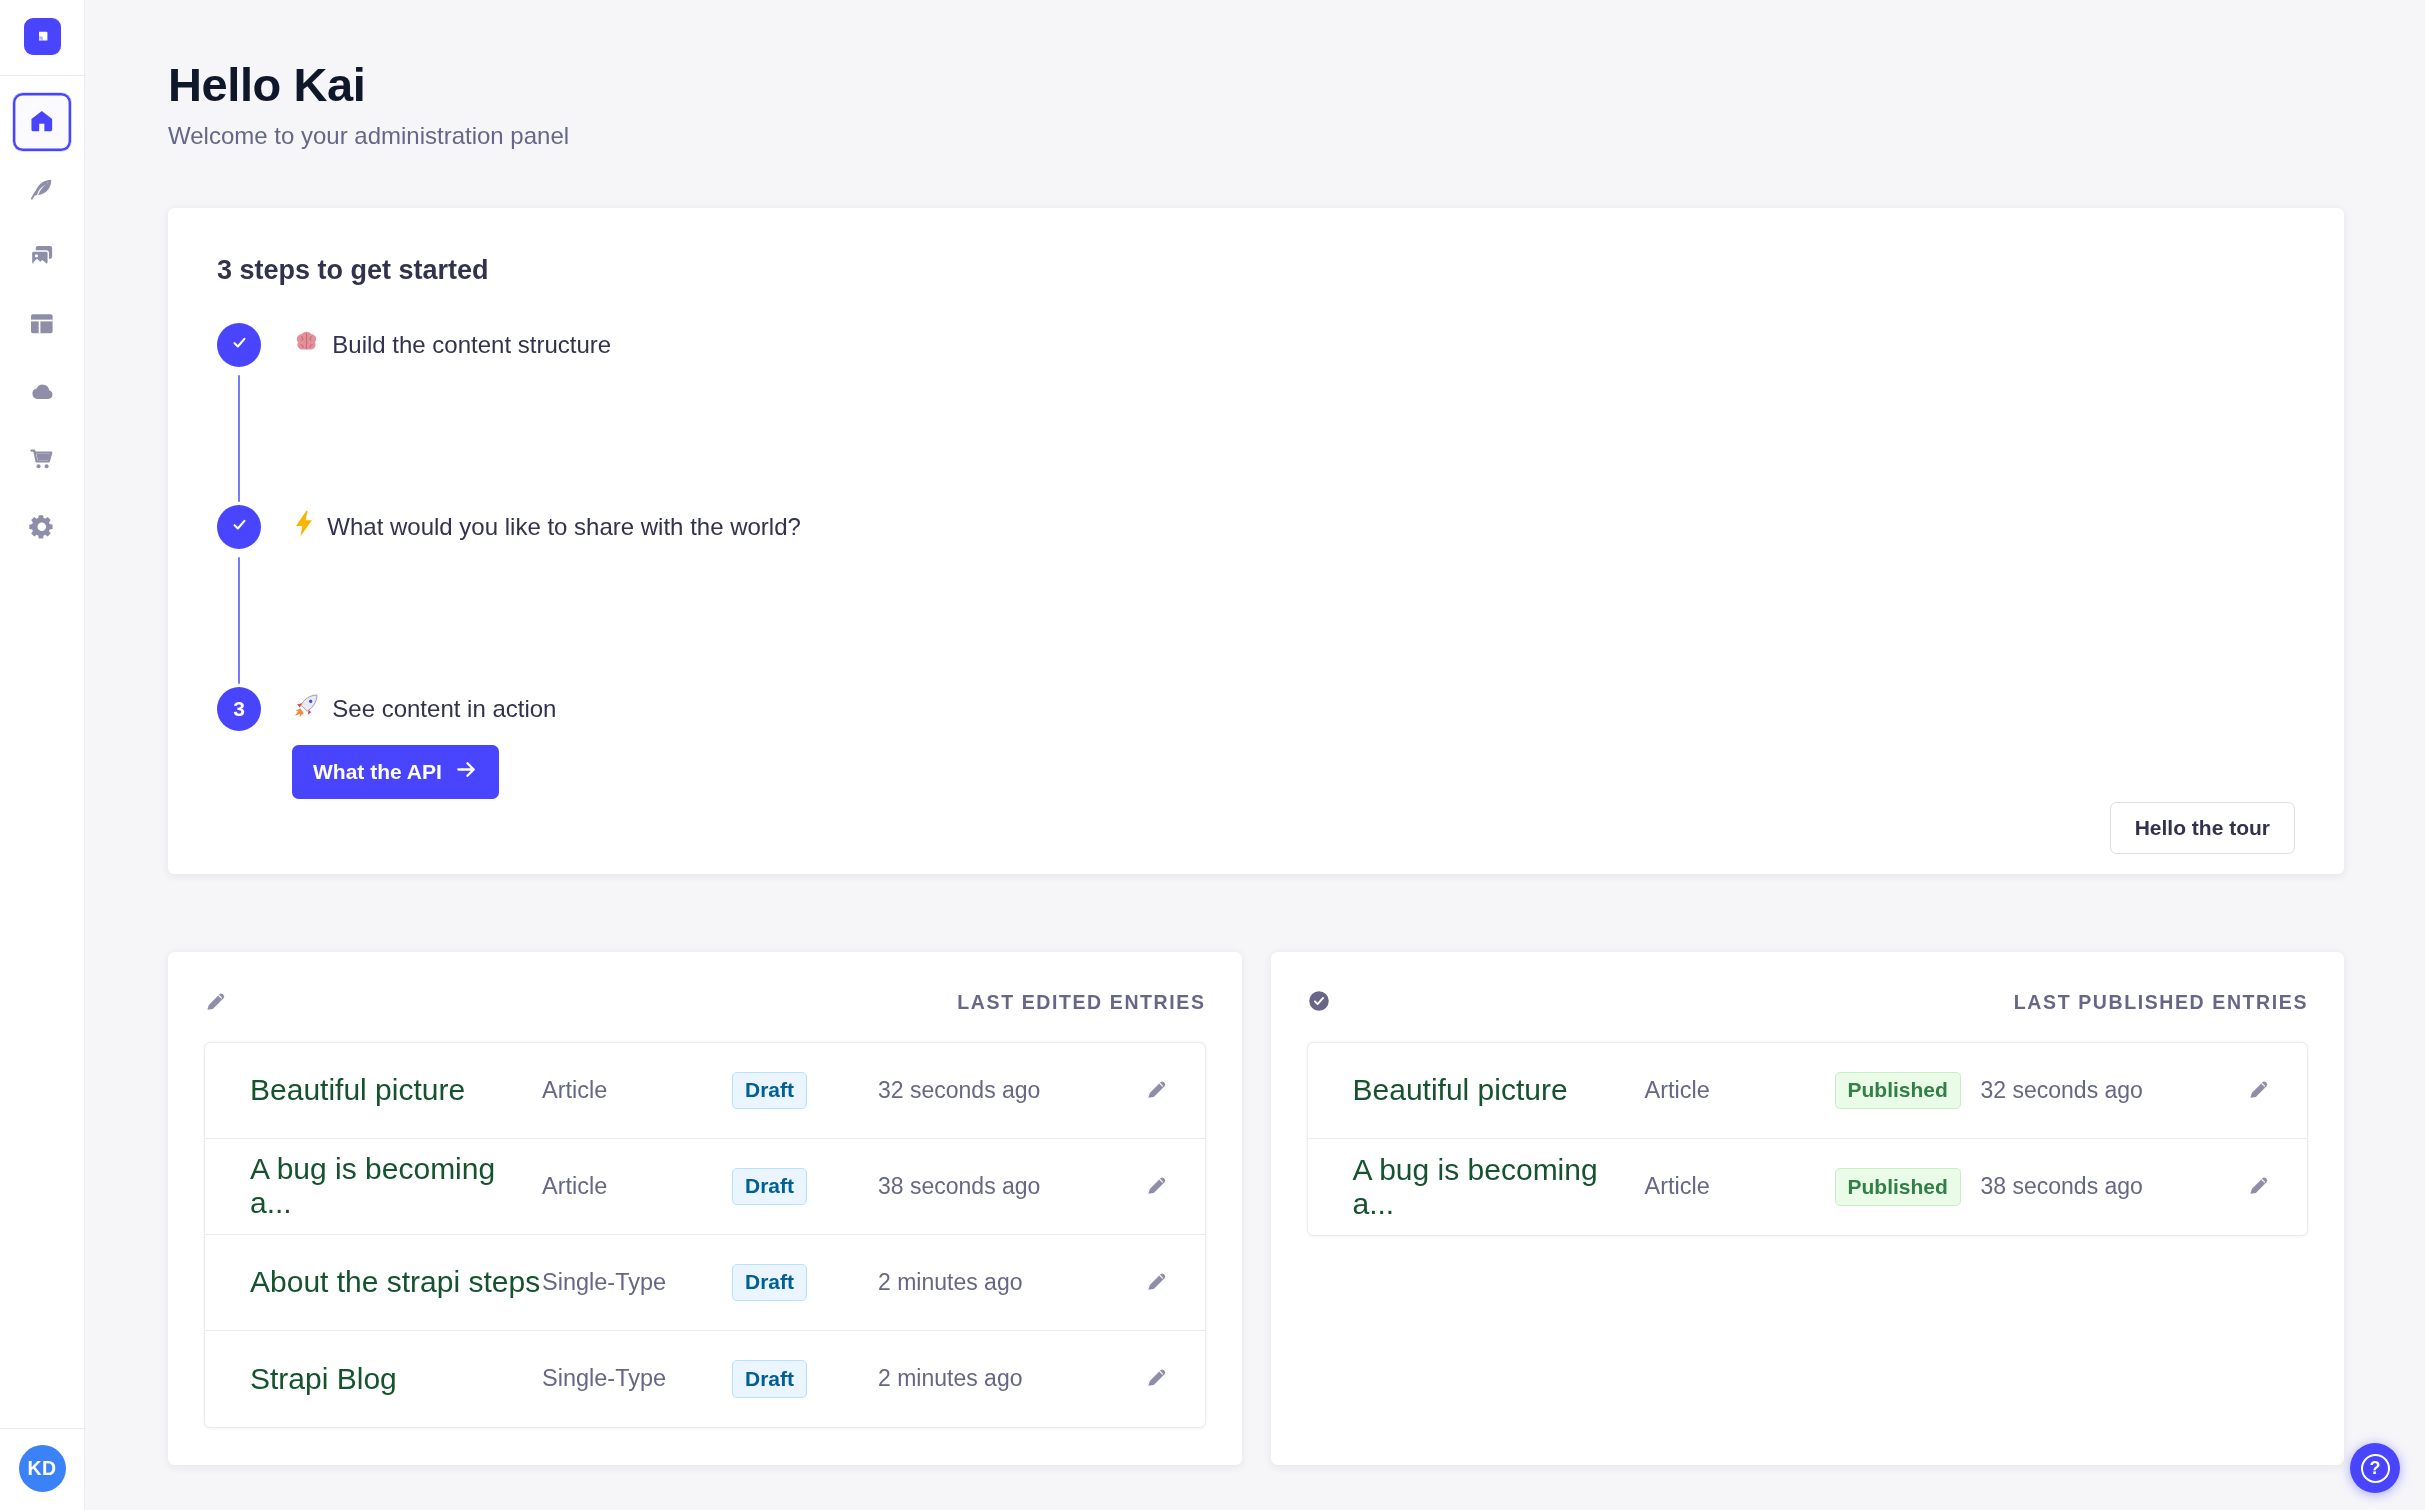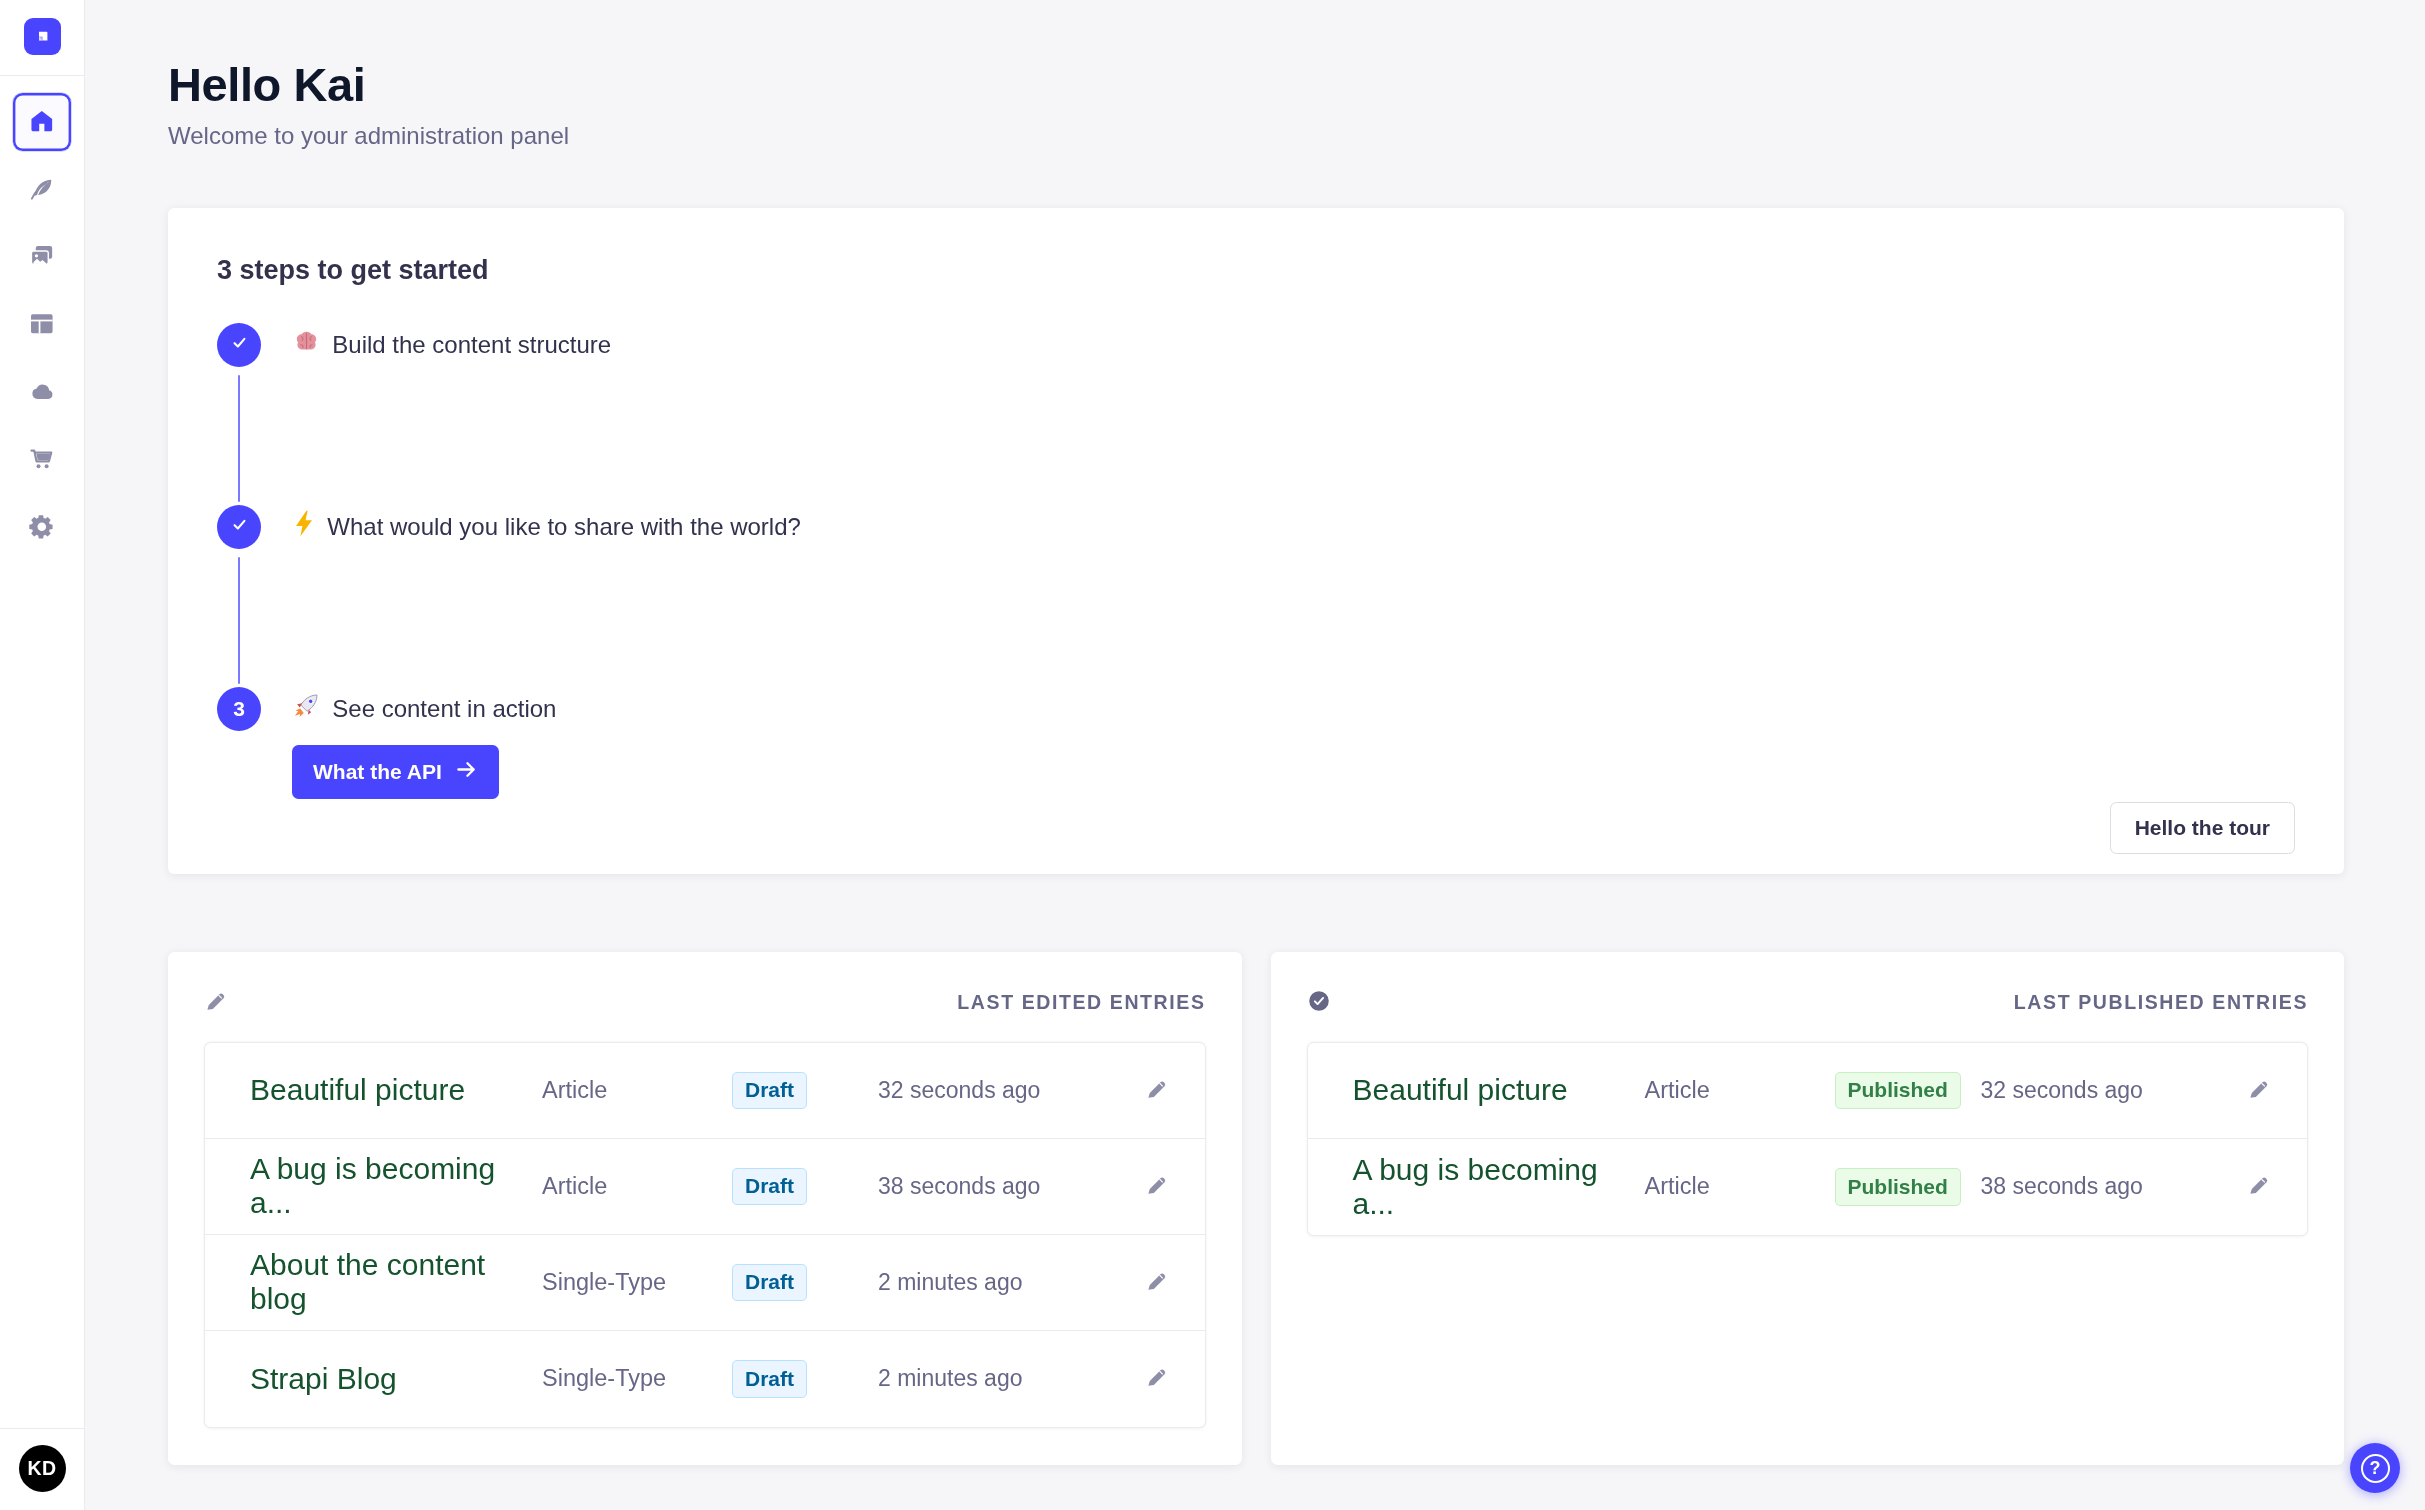--- a/index.html
+++ b/index.html
@@ -31,21 +31,21 @@
     display: flex; align-items: center; justify-content: center;
     cursor: pointer;
   }
   .sb-item.active {
     background: #fafaff;
     box-shadow: inset 0 0 0 2.4px #4945ff, 0 0 0 0.8px #cfcfff;
   }
   .sb-bottom { margin-top: auto; width: 100%; display: flex; flex-direction: column; align-items: center; }
   .avatar {
     width: 47px; height: 47px; border-radius: 50%;
-    background: #000000; color: #fff;
+    background: #3b82f6; color: #fff;
     font-size: 19.5px; font-weight: 700; letter-spacing: 0.4px;
     display: flex; align-items: center; justify-content: center;
     margin: 17px 0 18.6px; cursor: pointer;
   }
 
   
   .main { flex: 1; padding: 57px 82px 0 83px; }
   .page-title { margin: 0; font-size: 47px; font-weight: 700; color: #0f172a; letter-spacing: -0.4px; }
   .page-subtitle { margin: 9.7px 0 0; font-size: 24px; color: #666687; }
 
@@ -325,21 +325,21 @@
             <span>
               <svg width="24" height="24" viewBox="0 0 32 32">
                   <path d="M4.5 27.5 l1.9 -6.3 L20.6 7 a3.2 3.2 0 0 1 4.5 0 l0.9 0.9 a3.2 3.2 0 0 1 0 4.5 L11.8 26.6 Z" fill="#8e8ea9"></path>
                   <path d="M19.4 8.2 l4.4 4.4" stroke="#ffffff" stroke-width="1.6"></path>
                 </svg>
             </span>
           </button>
         </div>
 
         <div class="row">
-          <span class="cell-title">About the content blog</span>
+          <span class="cell-title">About the strapi steps</span>
           <span class="cell-type">Single-Type</span>
           <span><span class="badge draft">Draft</span></span>
           <span class="cell-time">2 minutes ago</span>
           <button class="edit-btn">
             <span>
               <svg width="24" height="24" viewBox="0 0 32 32">
                   <path d="M4.5 27.5 l1.9 -6.3 L20.6 7 a3.2 3.2 0 0 1 4.5 0 l0.9 0.9 a3.2 3.2 0 0 1 0 4.5 L11.8 26.6 Z" fill="#8e8ea9"></path>
                   <path d="M19.4 8.2 l4.4 4.4" stroke="#ffffff" stroke-width="1.6"></path>
                 </svg>
             </span>

